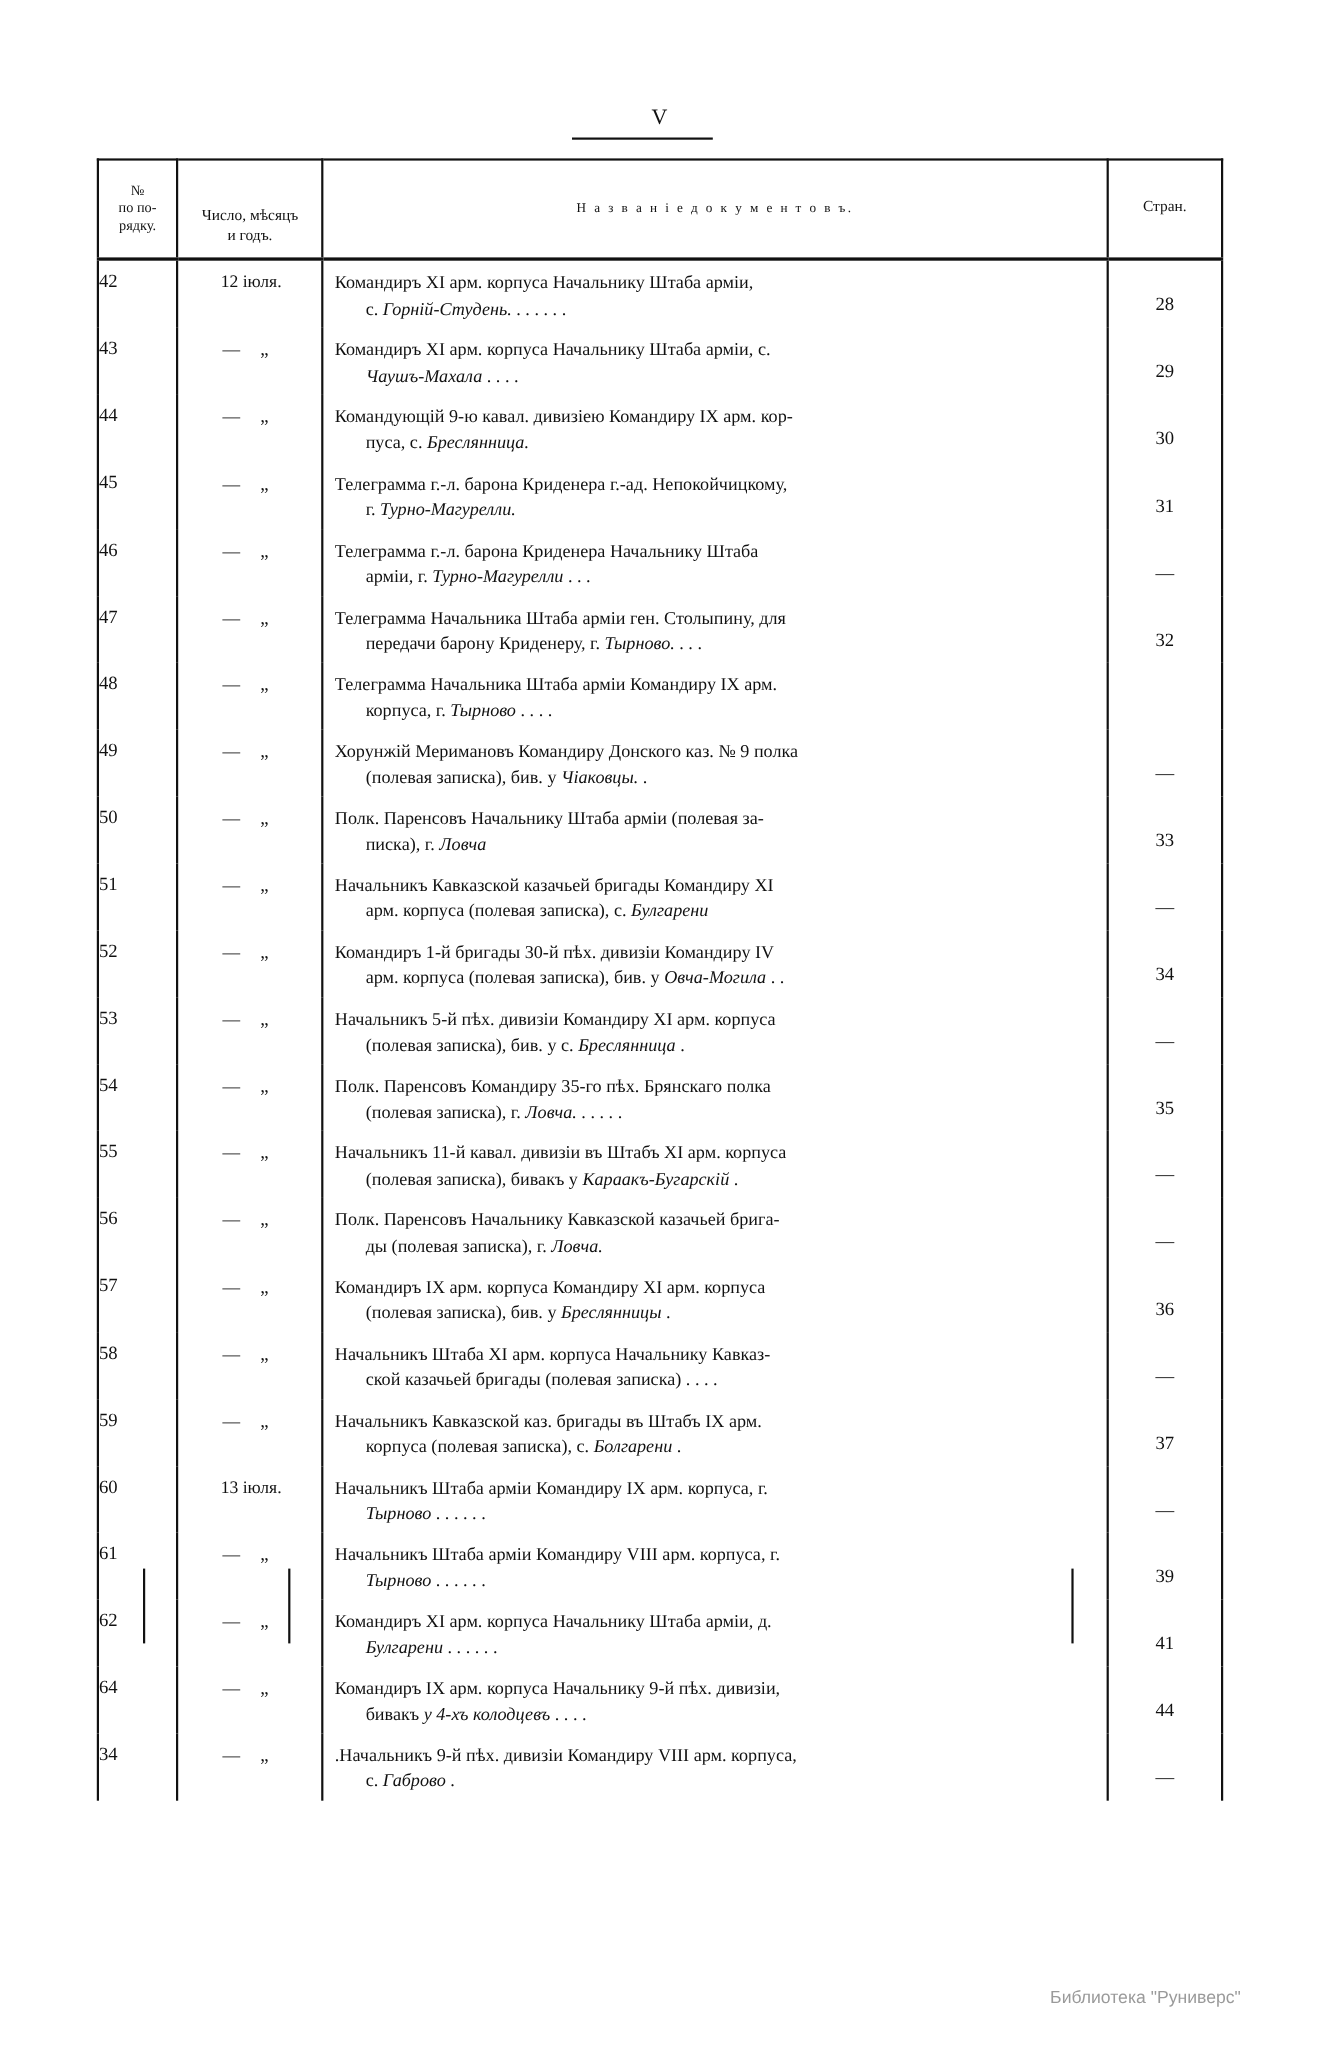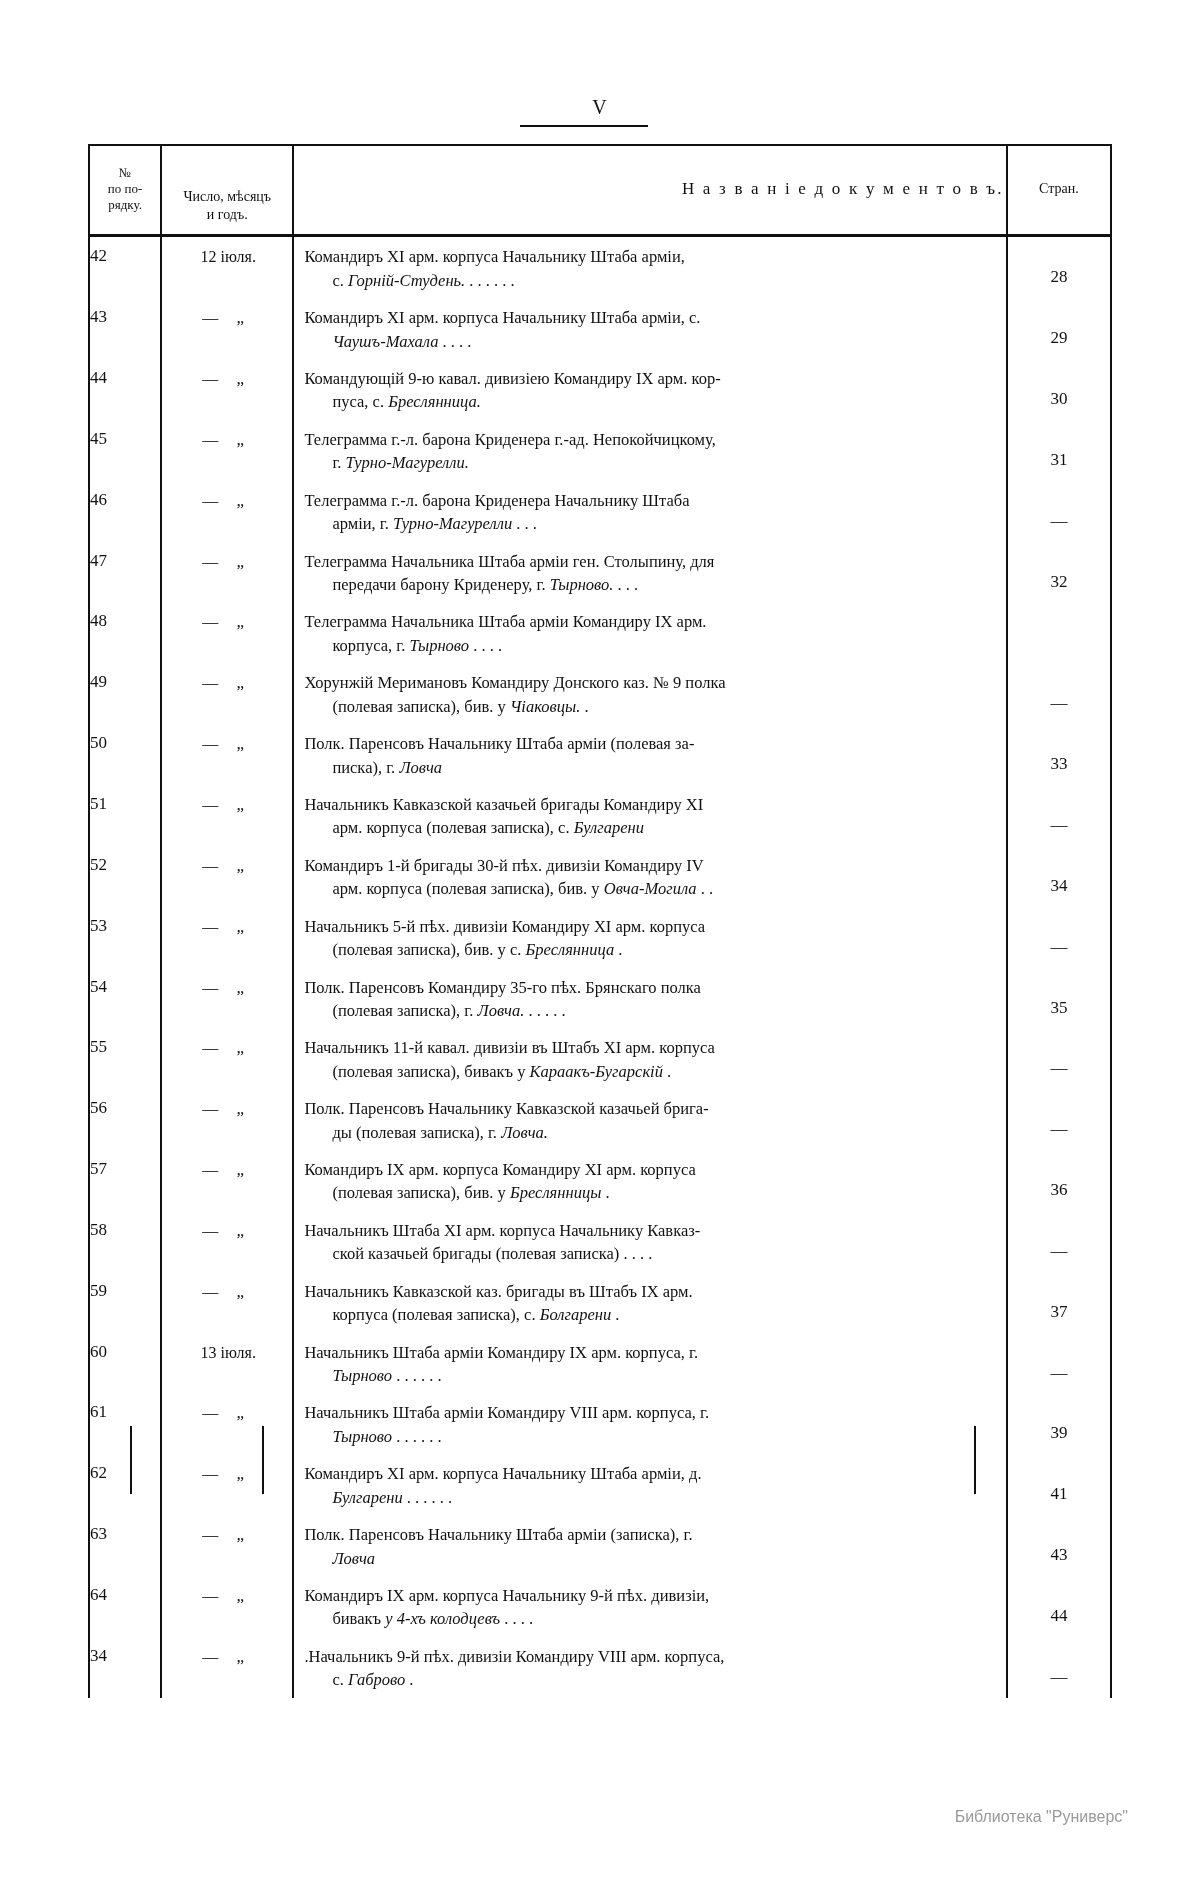--- a/index.html
+++ b/index.html
@@ -70,23 +70,22 @@
   .hdr-num {
     font-size: 13px;
     line-height: 1.25;
   }
   .hdr-date {
     font-size: 14px;
     line-height: 1.3;
     margin-top: 34px;
   }
   .hdr-title {
-    font-size: 17px;
+    font-size: 12px;
     letter-spacing: 2.2px;
-    text-align: right;
   }
   .hdr-page {
     font-size: 14px;
   }
   tbody td {
     padding: 0;
     vertical-align: top;
   }
   .cell-num {
     text-align: left;
@@ -536,36 +535,20 @@
               <div class="cell-title"><span>Командиръ XI арм. корпуса Начальнику Штаба арміи, д.</span><span class="ind"><span class="it">Булгарени</span><span>        .   .           .           .           .           .</span></span></div>
             </td>
             <td>
               <div class="cell-page">
                 <span class="pg-inner">41</span>
               </div>
             </td>
           </tr>
           <tr>
             <td>
-              <div class="cell-num">63</div>
-            </td>
-            <td>
-              <div class="cell-date"><span class="dash">—</span><span class="ditto">„</span></div>
-            </td>
-            <td>
-              <div class="cell-title"><span>Полк. Паренсовъ Начальнику Штаба арміи (записка), г.</span><span class="ind"><span class="it">Ловча</span></span></div>
-            </td>
-            <td>
-              <div class="cell-page">
-                <span class="pg-inner">43</span>
-              </div>
-            </td>
-          </tr>
-          <tr>
-            <td>
               <div class="cell-num">64</div>
             </td>
             <td>
               <div class="cell-date"><span class="dash">—</span><span class="ditto">„</span></div>
             </td>
             <td>
               <div class="cell-title"><span>Командиръ IX арм. корпуса Начальнику 9-й пѣх. дивизіи,</span><span class="ind"><span>бивакъ </span><span class="it">у 4-хъ колодцевъ</span><span>        .           .           .           .</span></span></div>
             </td>
             <td>
               <div class="cell-page">

